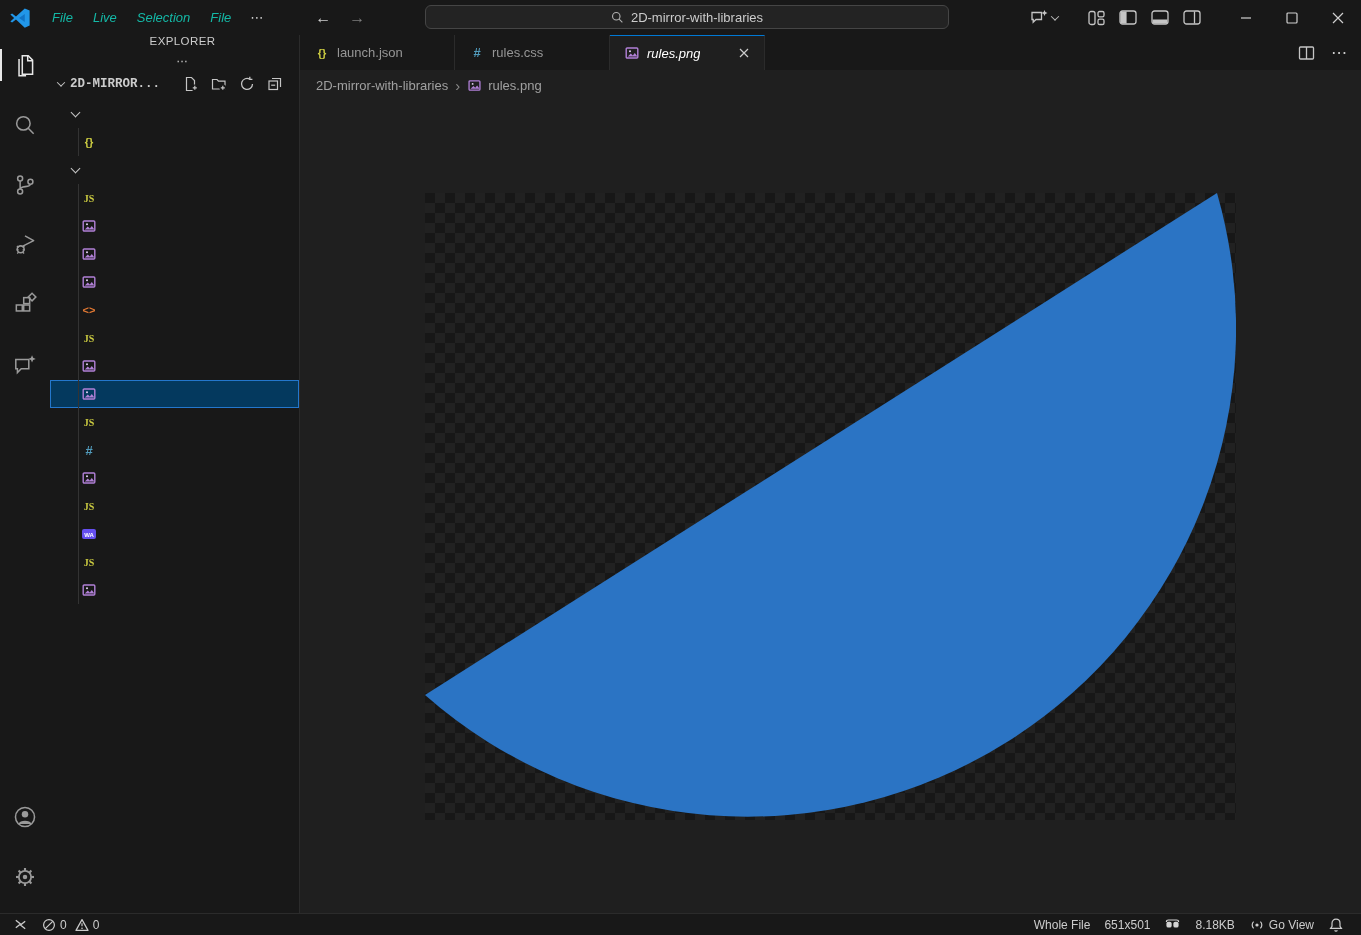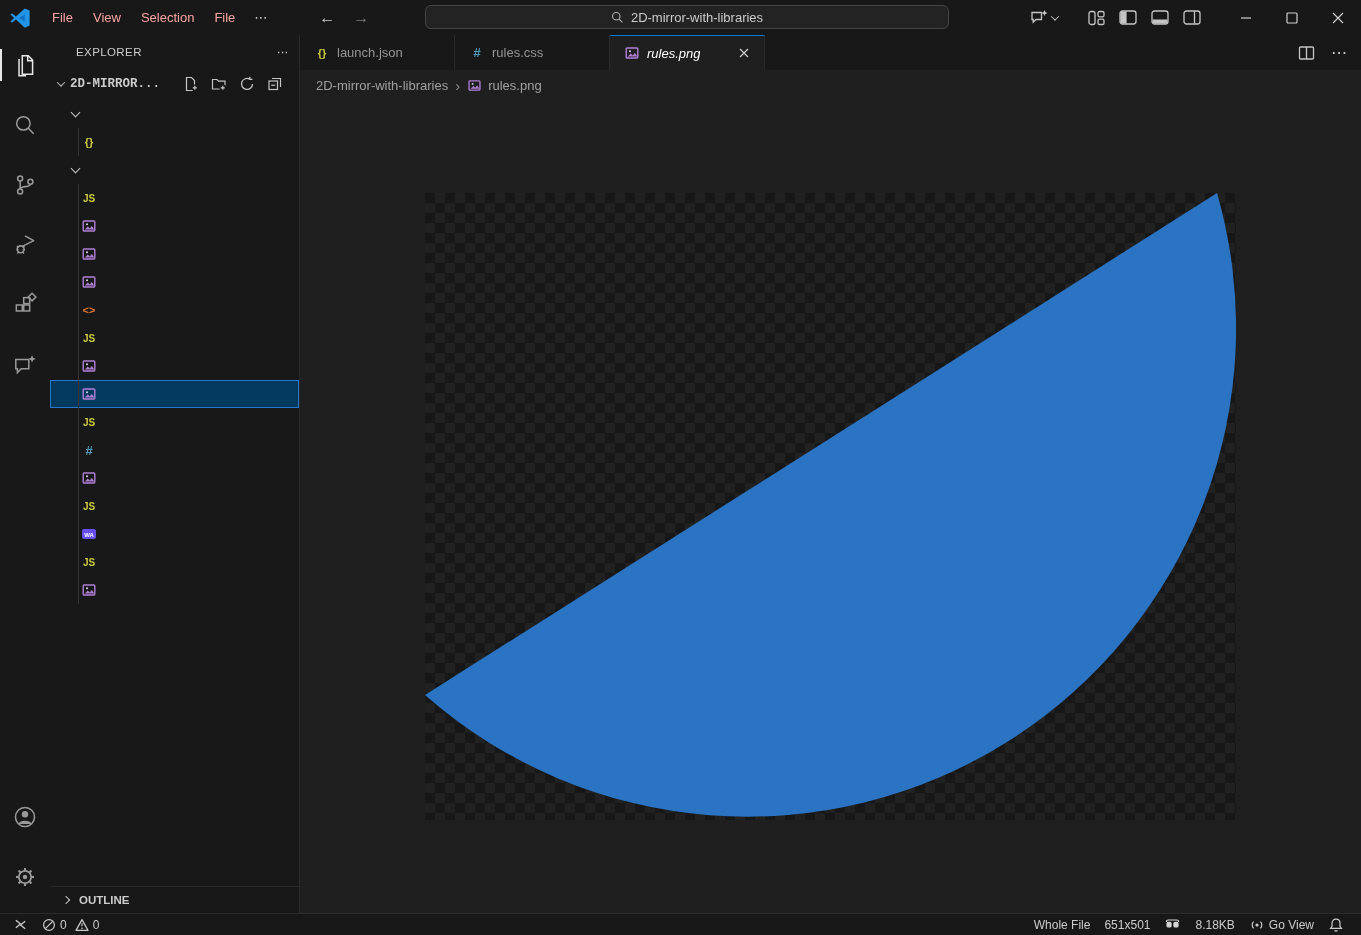--- a/index.html
+++ b/index.html
@@ -4,21 +4,21 @@
 <style>
   * { margin:0; padding:0; box-sizing:border-box; }
   html,body { width:1361px; height:935px; overflow:hidden; background:#181818;
     font-family:"Liberation Sans","DejaVu Sans",sans-serif; color:#cccccc; }
   .window { width:1361px; height:935px; display:flex; flex-direction:column; background:#181818; }
 
   
   .titlebar { height:35px; flex:0 0 35px; display:flex; align-items:center; background:#181818; position:relative; }
   .vslogo { width:22px; height:22px; margin:0 12px 0 9px; }
   .menus { display:flex; align-items:center; gap:2px; font-size:13px; }
-  .menu-item { padding:4px 9px; border-radius:5px; color:#fca5a5; cursor:default; }
+  .menu-item { padding:4px 9px; border-radius:5px; color:#14b8a6; cursor:default;font-style:italic; }
   .menu-overflow { padding:4px 8px; color:#cccccc; font-size:13px; }
   .nav-arrows { display:flex; align-items:center; gap:18px; margin-left:44px; font-size:16px; }
   .nav-back { color:#cfcfcf; } .nav-fwd { color:#7e7e7e; }
   .cmd-center { position:absolute; left:425px; top:5px; width:524px; height:24px; background:#232323;
     border:1px solid #454545; border-radius:6px; display:flex; align-items:center; justify-content:center;
     gap:7px; font-size:13px; color:#cccccc; }
   .tb-right { position:absolute; right:0; top:0; height:35px; display:flex; align-items:center; }
   .chat-btn { display:flex; align-items:center; gap:3px; margin-right:30px; }
   .chev-down { width:6px; height:6px; border-right:1.4px solid #bbb; border-bottom:1.4px solid #bbb;
     transform:rotate(45deg) translate(-1px,-1px); }
@@ -32,38 +32,38 @@
   
   .activitybar { width:50px; flex:0 0 50px; background:#181818; display:flex; flex-direction:column; align-items:center; }
   .ab-top { display:flex; flex-direction:column; align-items:center; }
   .ab-item { width:50px; height:60px; display:flex; align-items:center; justify-content:center; position:relative; }
   .ab-item[data-active="true"]::before { content:""; position:absolute; left:0; top:14px; bottom:14px; width:2px; background:#e7e7e7; }
   .ab-bottom { margin-top:auto; display:flex; flex-direction:column; align-items:center; padding-bottom:6px; }
 
   
   .sidebar { width:250px; flex:0 0 250px; background:#181818; border-right:1px solid #2b2b2b;
     display:flex; flex-direction:column; font-size:13px; }
-  .sb-header { height:33px; display:flex; align-items:center; padding:0 10px 0 26px; color:#cccccc; font-size:11.5px; letter-spacing:.4px; }
+  .sb-header { height:33px; display:flex; align-items:center; padding:0 10px 0 26px; color:#cccccc; font-size:11.5px; letter-spacing:.4px;flex-direction:column; }
   .sb-header .sp { flex:1; }
   .ws-header { height:32px; display:flex; align-items:center; padding:0 8px 0 8px; font-weight:bold; font-size:12.5px; }
   .ws-header .lbl { margin-left:6px;font-family:Liberation Mono, monospace; }
   .ws-actions { margin-left:auto; display:flex; align-items:center; gap:12px; margin-right:8px; }
   .tree { flex:0 0 auto; }
   .row { height:28px; display:flex; align-items:center; position:relative; cursor:pointer; }
   .row[data-depth="0"] { padding-left:22px; }
   .row[data-depth="1"] { padding-left:31px; }
   .row[data-depth="1"]::before { content:""; position:absolute; left:28px; top:0; bottom:0; width:1px; background:#333333; }
   .row[data-selected="true"] { background:#04395e; box-shadow:inset 0 0 0 1px #2477cc; }
   .row .chev { display:none; }
   .row[data-kind="folder"] .chev { display:inline-block; width:7px; height:7px; border-right:1.5px solid #c5c5c5;
     border-bottom:1.5px solid #c5c5c5; transform:rotate(45deg); margin:-3px 9px 0 0; }
   .ficon { width:16px; height:16px; display:flex; align-items:center; justify-content:center; margin-right:7px; flex:0 0 16px; }
   .glyph { font-size:10px; font-weight:bold; }
   .row[data-kind="json"] .glyph, .tab[data-kind="json"] .glyph { color:#cbcb41; font-size:11px; }
-  .row[data-kind="js"] .glyph,  .tab[data-kind="js"] .glyph  { color:#cbcb41; }
+  .row[data-kind="js"] .glyph,  .tab[data-kind="js"] .glyph  { color:#cbcb41;font-family:Liberation Serif, serif; }
   .row[data-kind="css"] .glyph, .tab[data-kind="css"] .glyph { color:#519aba; font-size:13px; }
   .row[data-kind="html"] .glyph { color:#e37933; font-size:11px; }
   .row[data-kind="wasm"] .glyph { background:#654ff0; color:#fff; font-size:6px; padding:3px 2px 1px 2px; border-radius:2px; }
   .ico-img { display:none; }
   .row[data-kind="img"] .ico-img, .tab[data-kind="img"] .ico-img { display:block; }
   .fname { color:#cccccc; white-space:nowrap; }
   .sb-sections { margin-top:auto; }
   .sb-section { height:27px; border-top:1px solid #2b2b2b; display:flex; align-items:center; padding-left:13px;
     font-weight:bold; font-size:11.5px; color:#cccccc; }
   .sb-section .chev-r { width:6px; height:6px; border-right:1.4px solid #c5c5c5; border-top:1.4px solid #c5c5c5;
@@ -109,21 +109,21 @@
 
 <div class="window">
 
   <div class="titlebar">
     <svg class="vslogo" viewBox="0 0 24 24">
       <path fill="#2196e8" d="M17.2 1.5 L7.6 10.3 L3.4 7.1 L1.5 8.1 L5.6 12 L1.5 15.9 L3.4 16.9 L7.6 13.7 L17.2 22.5 L22.5 20.2 V3.8 Z"></path>
       <path fill="#1173c5" d="M17.2 7.6 L11 12 L17.2 16.4 Z"></path>
     </svg>
     <div class="menus">
       <span class="menu-item">File</span>
-      <span class="menu-item">View</span>
+      <span class="menu-item">Live</span>
       <span class="menu-item">Selection</span>
       <span class="menu-item">File</span>
       <span class="menu-overflow">⋯</span>
     </div>
     <div class="nav-arrows">
       <span class="nav-back">←</span>
       <span class="nav-fwd">→</span>
     </div>
     <div class="cmd-center">
       <svg class="ic" width="13" height="13" viewBox="0 0 16 16">
@@ -466,24 +466,20 @@
                 <circle cx="6" cy="6.3" r="1" fill="#e3d0f5"></circle>
                 <path d="M3.8 11.5 l3 -3 2 2 2 -2.6 2.6 3.6 Z" fill="#b180d7"></path>
               </svg>
 
             </span>
             <span class="fname"></span>
           </div>
         </div>
 
       <div class="sb-sections">
-        <div class="sb-section">
-          <span class="chev-r"></span>
-          <span>OUTLINE</span>
-        </div>
       </div>
     </div>
 
     <div class="editor">
       <div class="tabstrip">
         <div class="tabs">
 
             <div class="tab" data-kind="json" data-active="false" data-preview="false">
               <span class="ficon">
 

